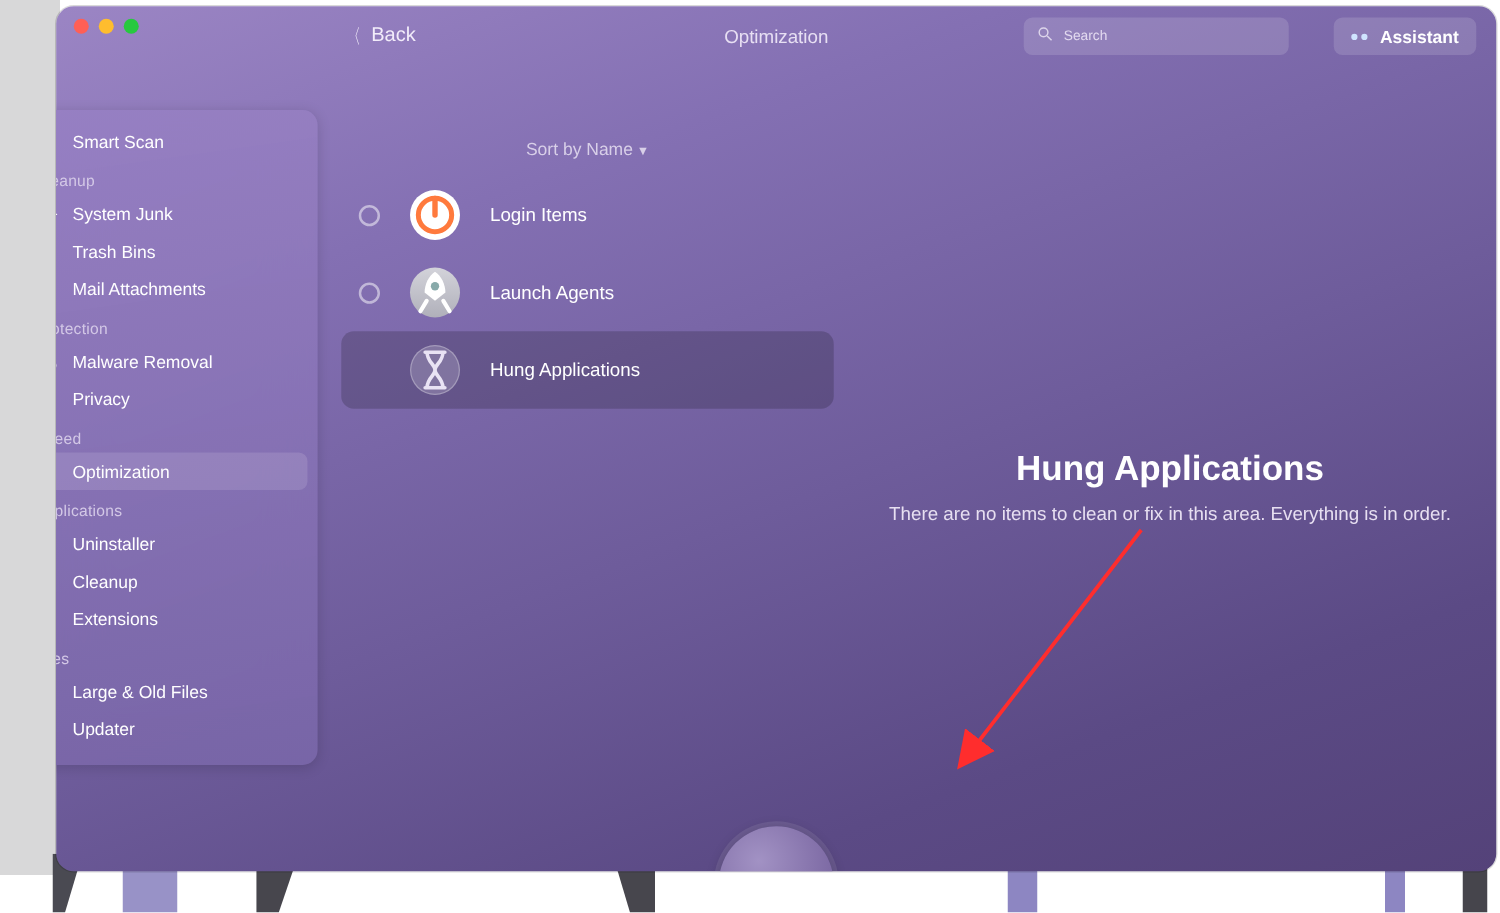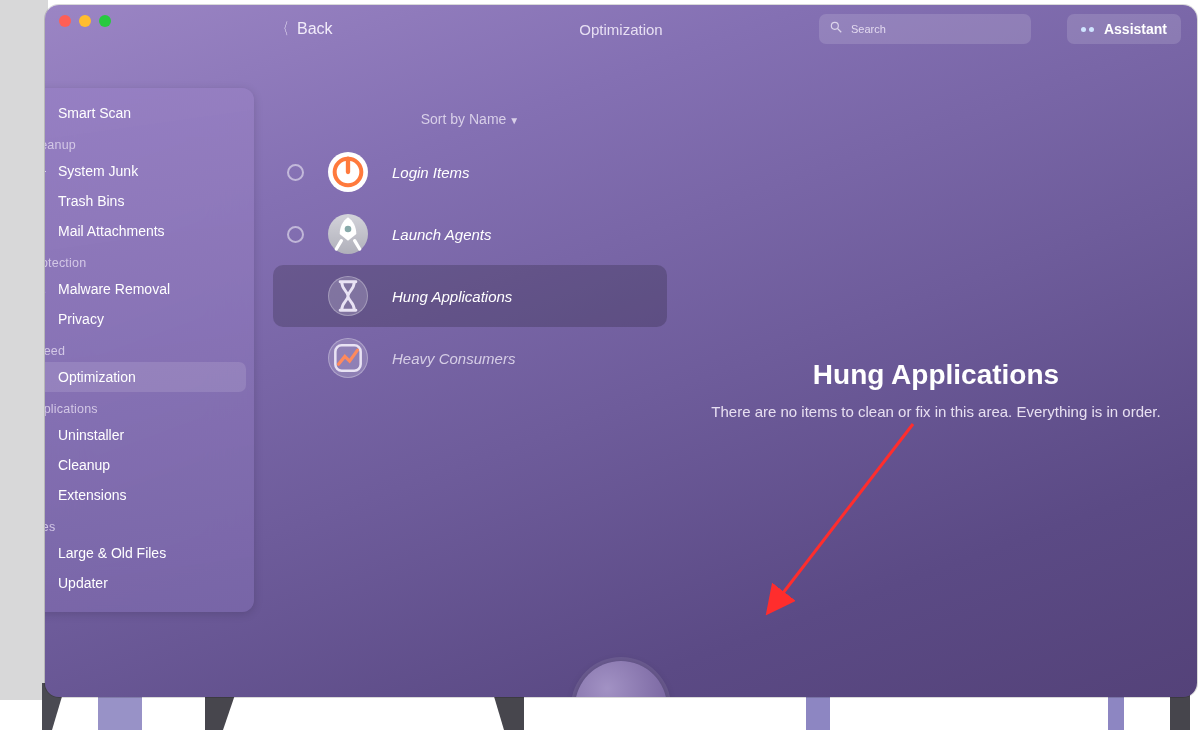--- a/index.html
+++ b/index.html
@@ -50,21 +50,21 @@
   .sb-row{display:flex;align-items:center;gap:12px;height:30px;border-radius:7px;padding:0 10px;color:#fff;font-size:14px;cursor:pointer;}
   .sb-row .ic{width:18px;height:18px;display:flex;align-items:center;justify-content:center;opacity:.95;}
   .sb-row .ic svg{width:17px;height:17px;stroke:#fff;fill:none;stroke-width:1.6;}
   .sb-row.sel{background:rgba(255,255,255,.12);}
   .sb-head{padding:10px 10px 4px;color:#d3c8e6;font-size:12.5px;letter-spacing:.2px;}
 
   .mid{width:420px;padding:12px 8px 0 18px;}
   .sortline{text-align:center;color:#d8cfe8;font-size:14px;margin-bottom:14px;}
   .sortline .tri{font-size:10px;margin-left:3px;}
 
-  .item{display:flex;align-items:center;gap:24px;height:62px;padding:0 14px;border-radius:10px;cursor:pointer;font-style:italic;}
+  .item{display:flex;align-items:center;gap:24px;height:62px;padding:0 14px;border-radius:10px;cursor:pointer;}
   .item.sel{background:rgba(0,0,0,.18);}
   .radio{width:17px;height:17px;border-radius:50%;border:2px solid rgba(255,255,255,.50);flex:none;}
   .radio.hidden{visibility:hidden;}
   .bub{width:40px;height:40px;border-radius:50%;display:flex;align-items:center;justify-content:center;flex:none;}
   .bub.white{background:#fff;}
   .bub.grey{background:linear-gradient(#d3d3da,#b0b0ba);}
   .bub.gls{background:rgba(255,255,255,.18);border:1px solid rgba(255,255,255,.28);}
   .item .lbl{color:#fff;font-size:15px;}
   .item .lbl.dim{color:#d6cee6;}
 
@@ -279,30 +279,20 @@
           </div>
           <div class="item sel">
             <span class="radio hidden"></span>
             <span class="bub gls">
               <svg viewBox="0 0 24 24">
                 <path d="M7 3h10M7 21h10M8 3c0 5 4 6 4 9s-4 4-4 9M16 3c0 5-4 6-4 9s4 4 4 9" stroke="#e9e3f4" stroke-width="1.8" fill="none" stroke-linecap="round"></path>
               </svg>
             </span>
             <span class="lbl">Hung Applications</span>
           </div>
-          <div class="item">
-            <span class="radio hidden"></span>
-            <span class="bub gls">
-              <svg viewBox="0 0 24 24">
-                <rect x="4" y="4" width="16" height="16" rx="4" fill="none" stroke="#e9e3f4" stroke-width="1.6"></rect>
-                <path d="M6 16l4-5 3 3 5-7" stroke="#ff8a5c" stroke-width="2" fill="none" stroke-linecap="round"></path>
-              </svg>
-            </span>
-            <span class="lbl dim">Heavy Consumers</span>
-          </div>
         </div>
     </div>
 
     <div class="right">
       <div class="detail">
         <h1>Hung Applications</h1>
         <p>There are no items to clean or fix in this area. Everything is in order.</p>
       </div>
     </div>
 

